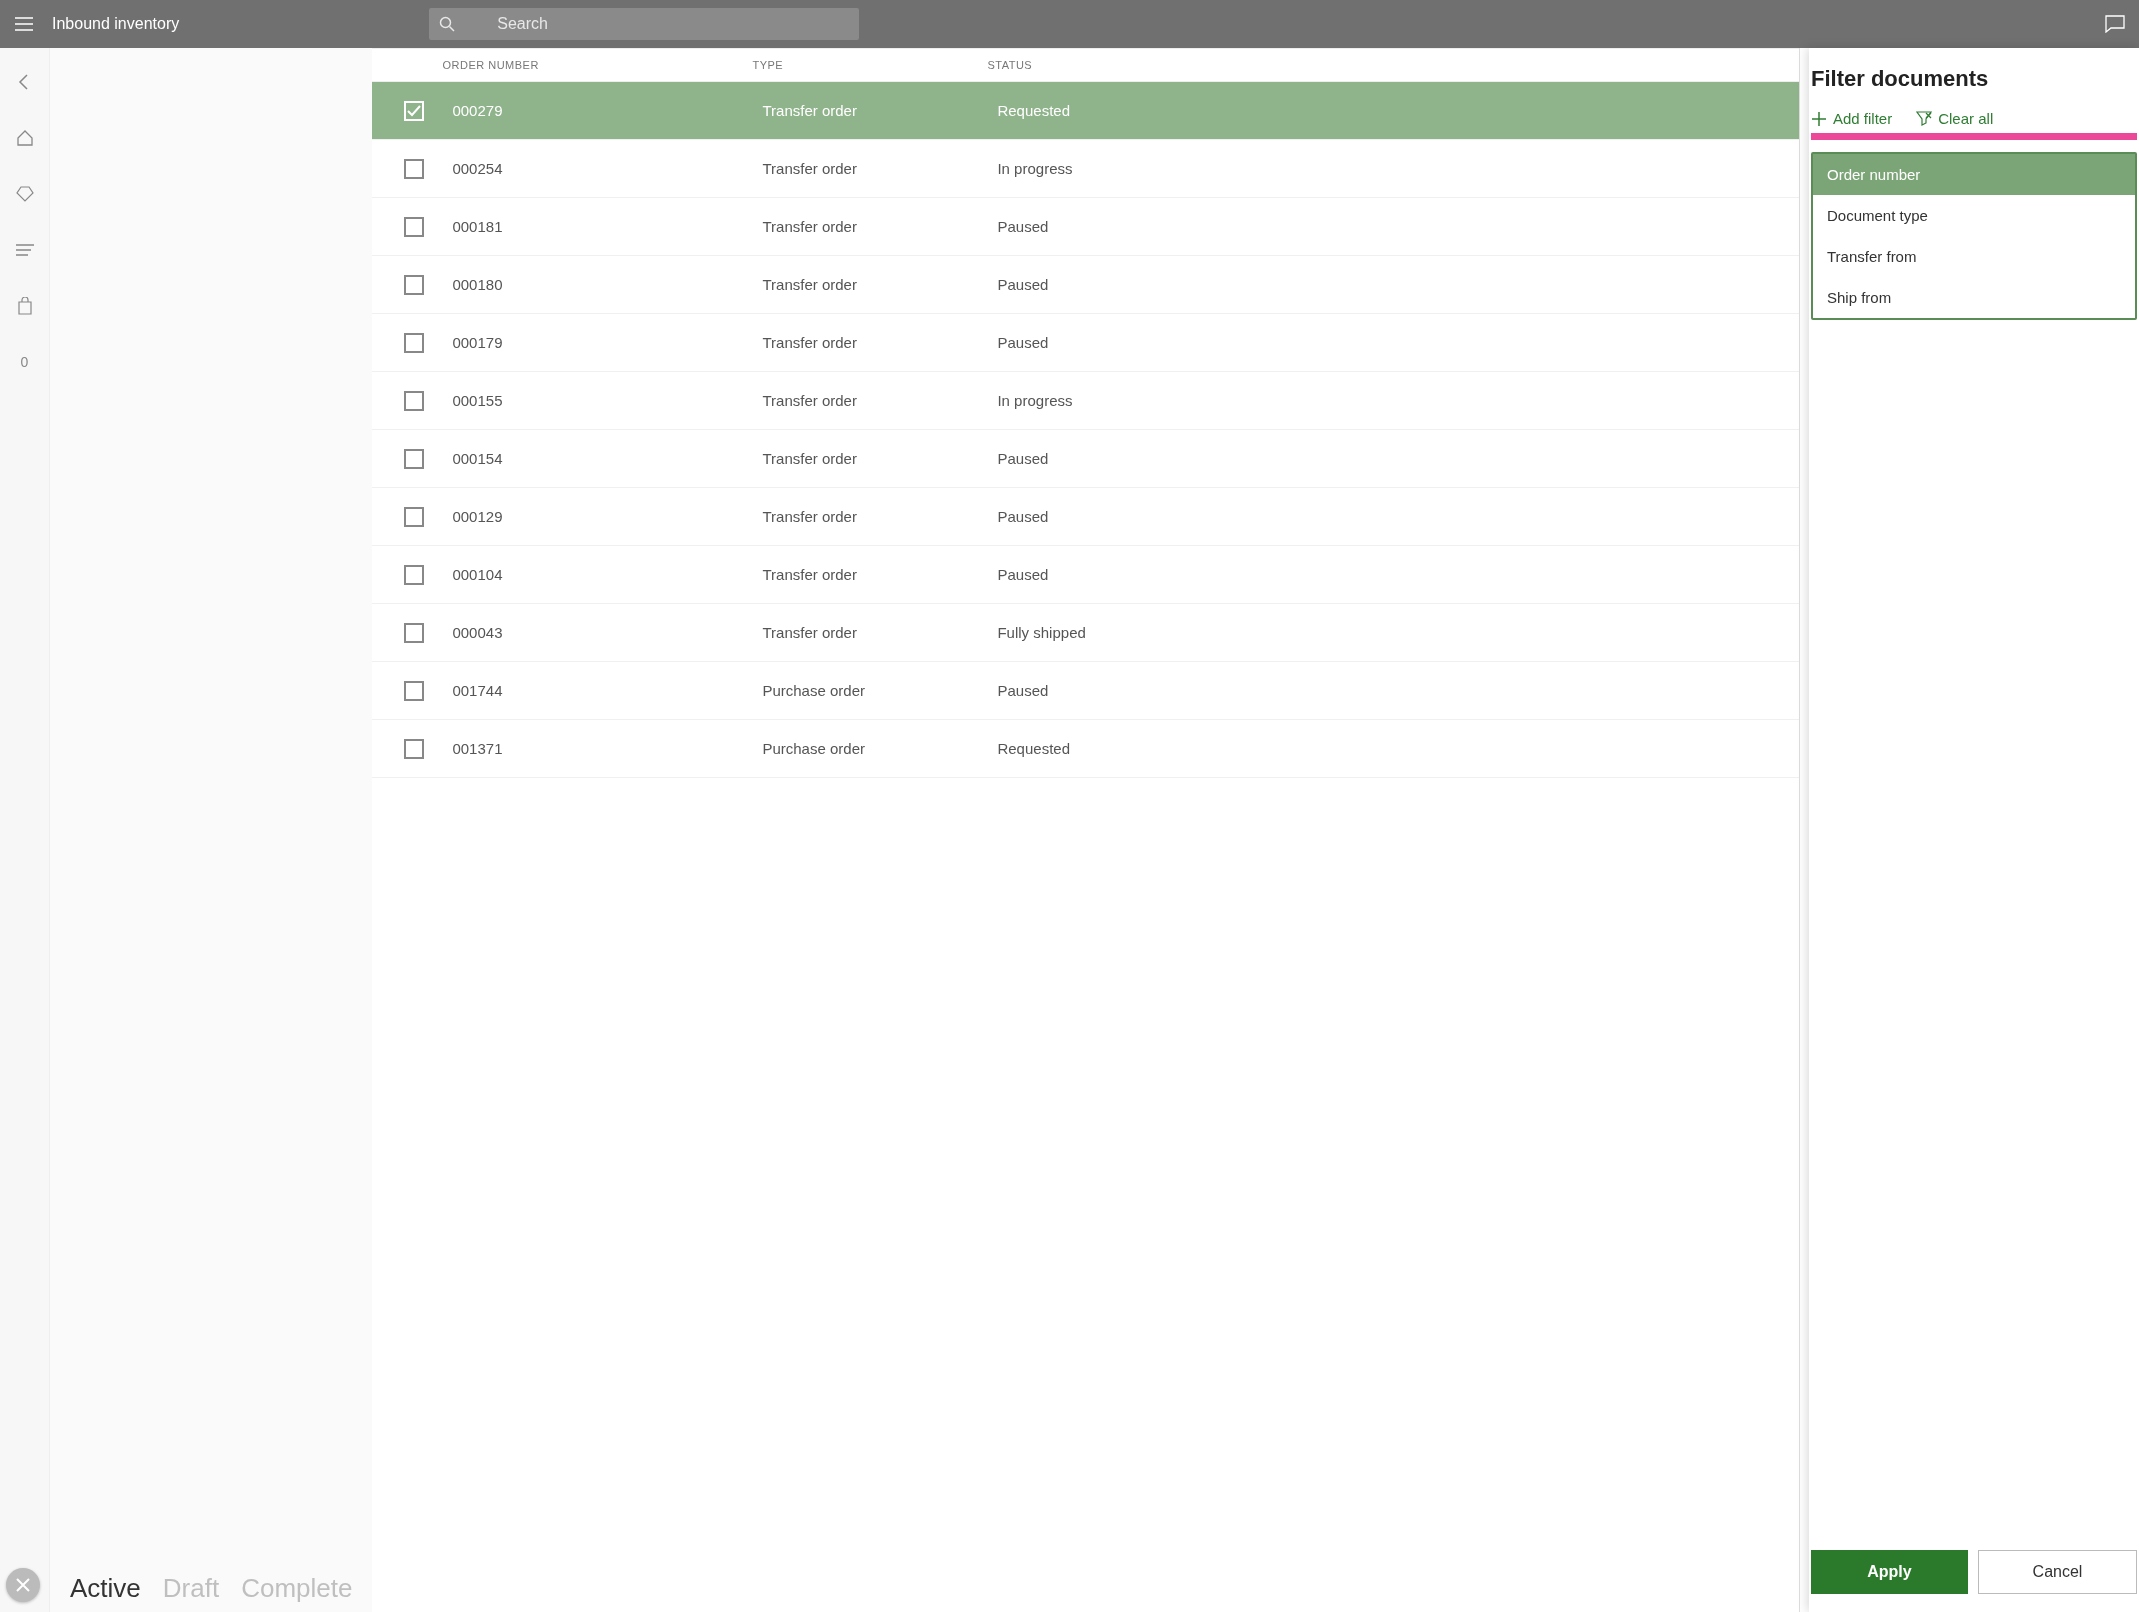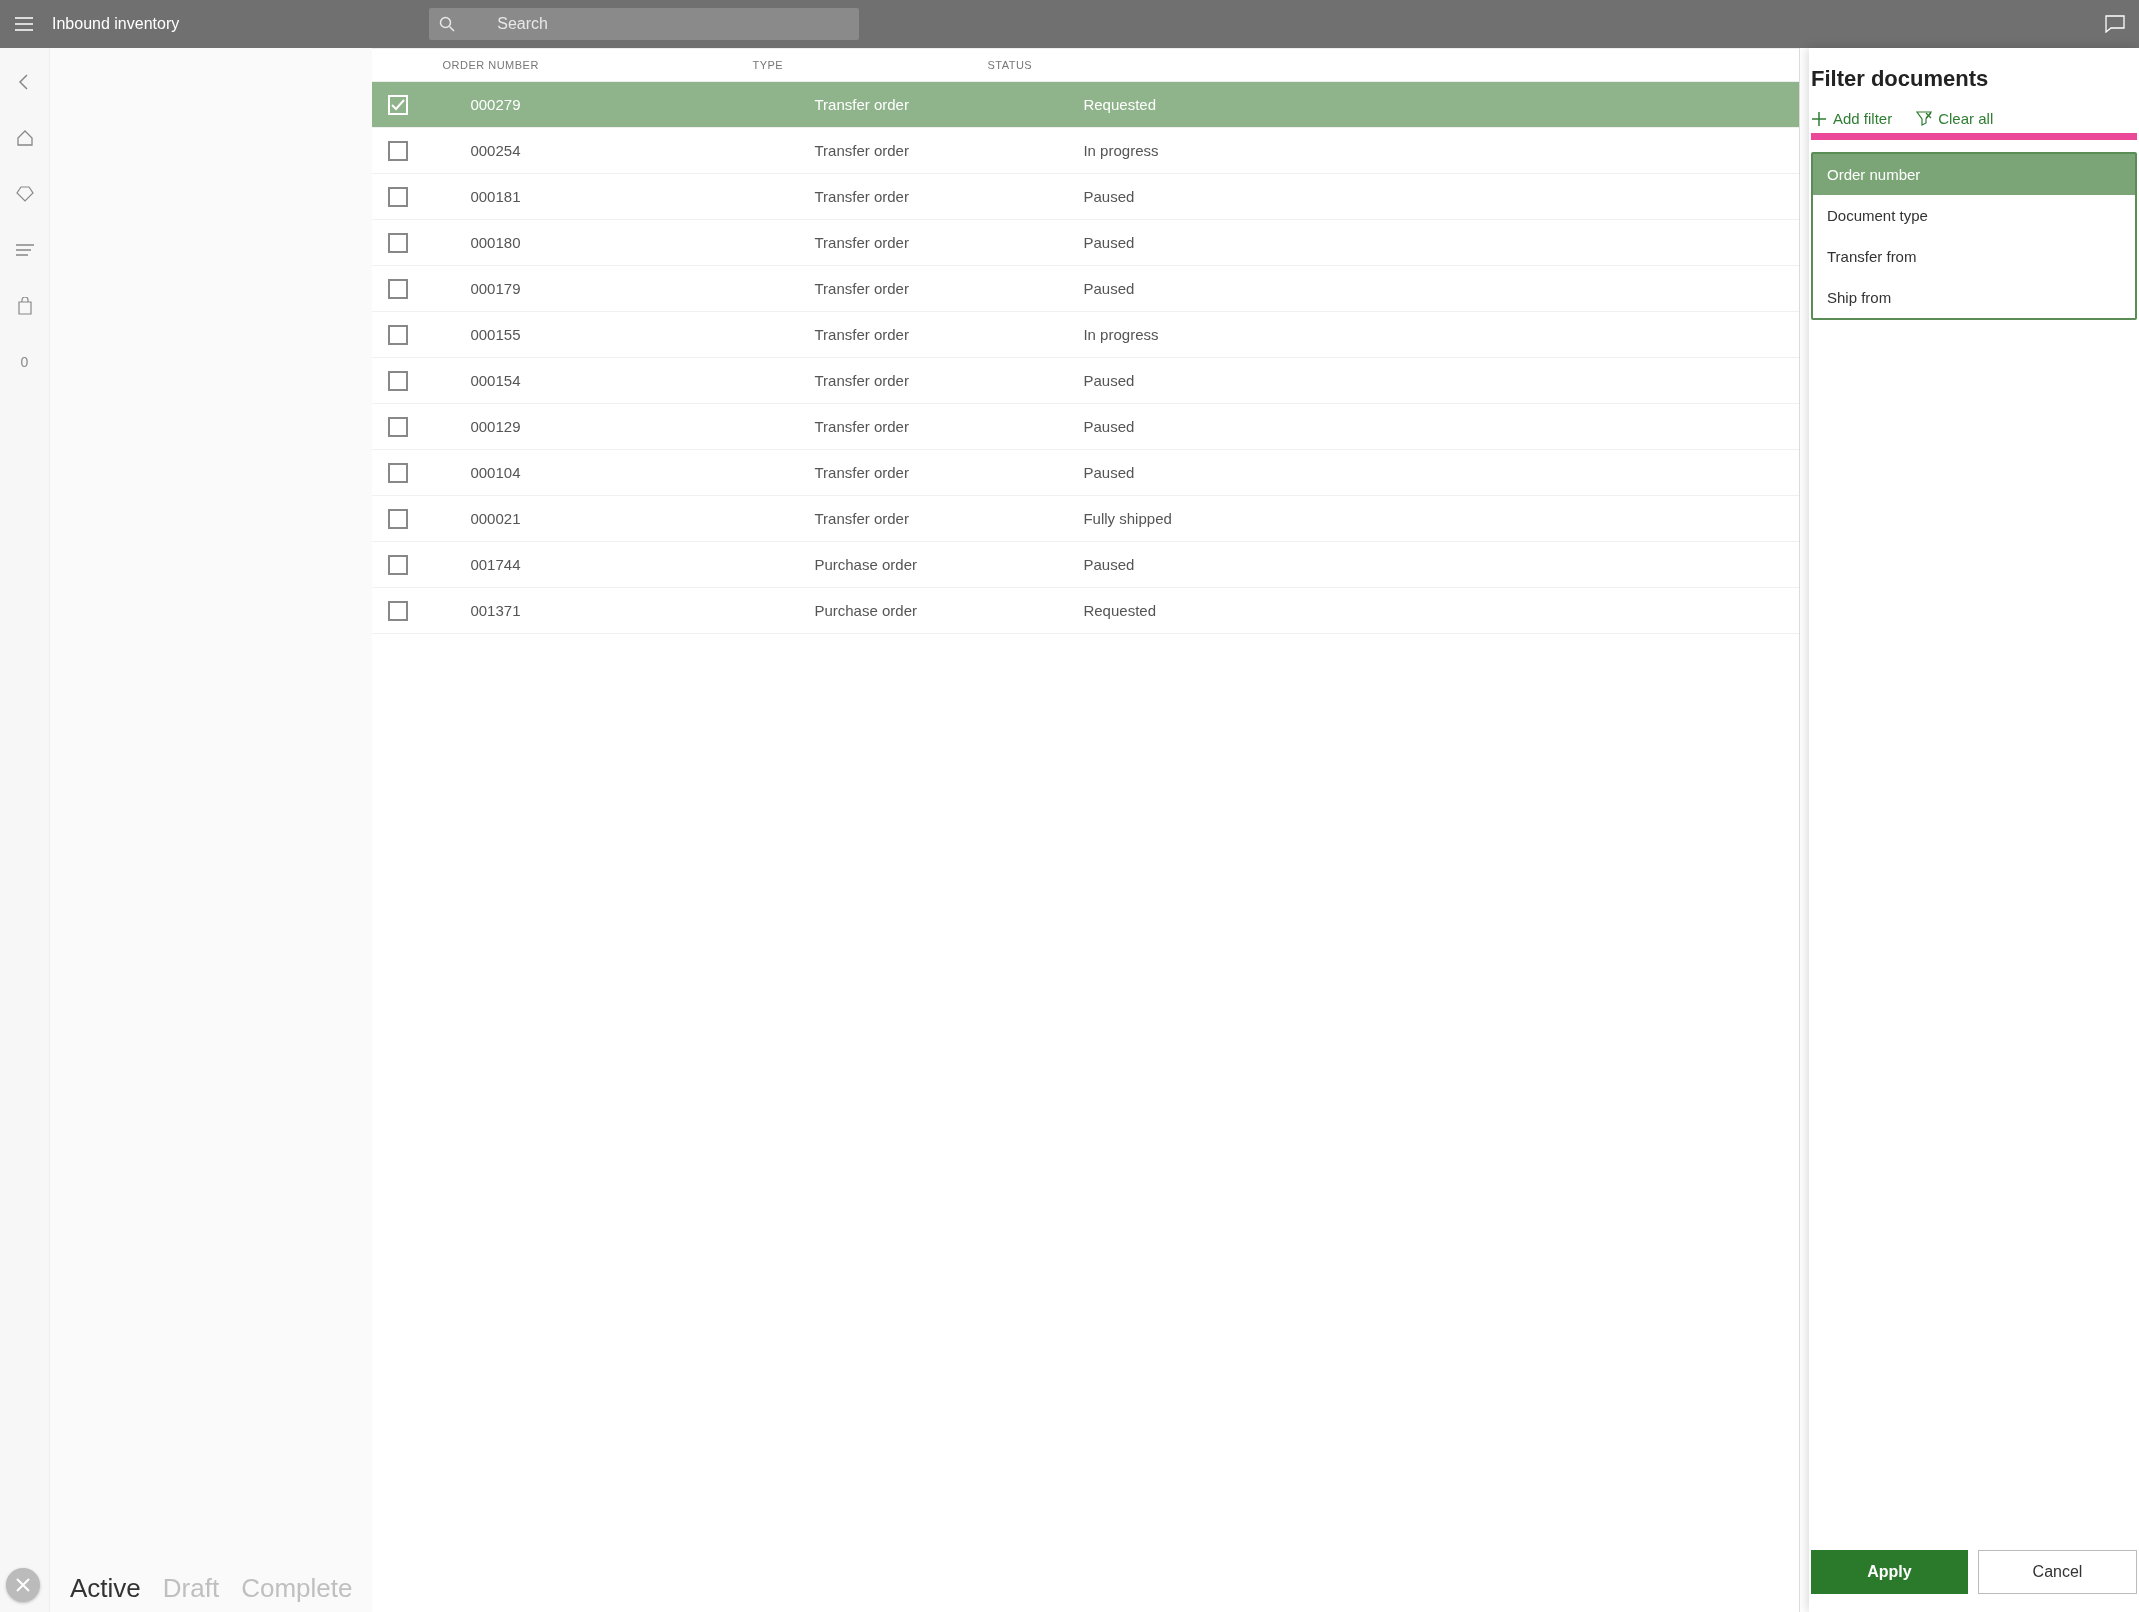--- a/index.html
+++ b/index.html
@@ -72,26 +72,25 @@
   color: #777;
   border-bottom: 1px solid #eee;
 }
 .col-order { width: 310px; }
 .col-type { width: 235px; }
 .col-status { flex: 1; }
 
 .trow {
   display: flex;
   align-items: center;
-  padding: 0 0 0 16px;
-  height: 46px;
+  padding: 0 0 0 32px;
+  height: 58px;
   font-size: 15px;
   color: #555;
   border-bottom: 1px solid #f0f0f0;
-  gap: 34px;
 }
 .trow.selected { background: #8fb38b; color: #fff; }
 .chk {
   width: 20px; height: 20px; border: 2px solid #888; margin-right: 28px; display:flex; align-items:center; justify-content:center;
 }
 .trow.selected .chk { border-color: #fff; }
 
 .footer-bar {
   height: 58px;
   background: #e5e5e5;
@@ -298,21 +297,21 @@
             <div class="col-status">Paused</div>
           </div>
           <div class="trow">
             <div class="chk"></div>
             <div class="col-order">000104</div>
             <div class="col-type">Transfer order</div>
             <div class="col-status">Paused</div>
           </div>
           <div class="trow">
             <div class="chk"></div>
-            <div class="col-order">000021</div>
+            <div class="col-order">000043</div>
             <div class="col-type">Transfer order</div>
             <div class="col-status">Fully shipped</div>
           </div>
           <div class="trow">
             <div class="chk"></div>
             <div class="col-order">001744</div>
             <div class="col-type">Purchase order</div>
             <div class="col-status">Paused</div>
           </div>
           <div class="trow">

